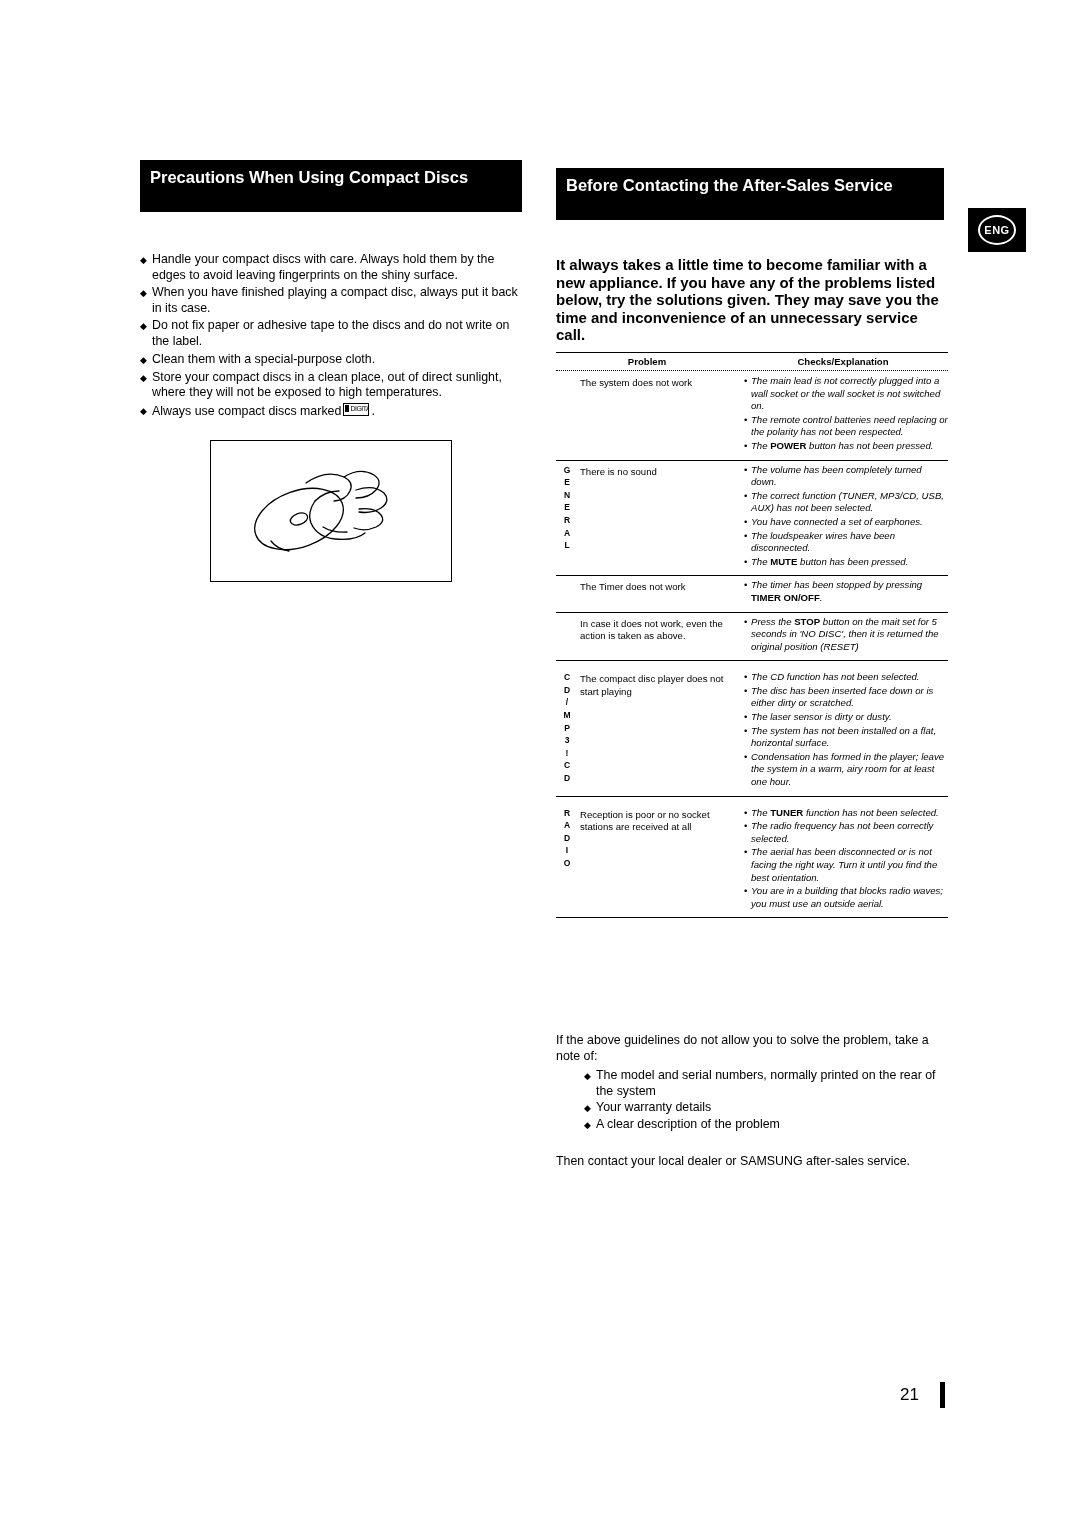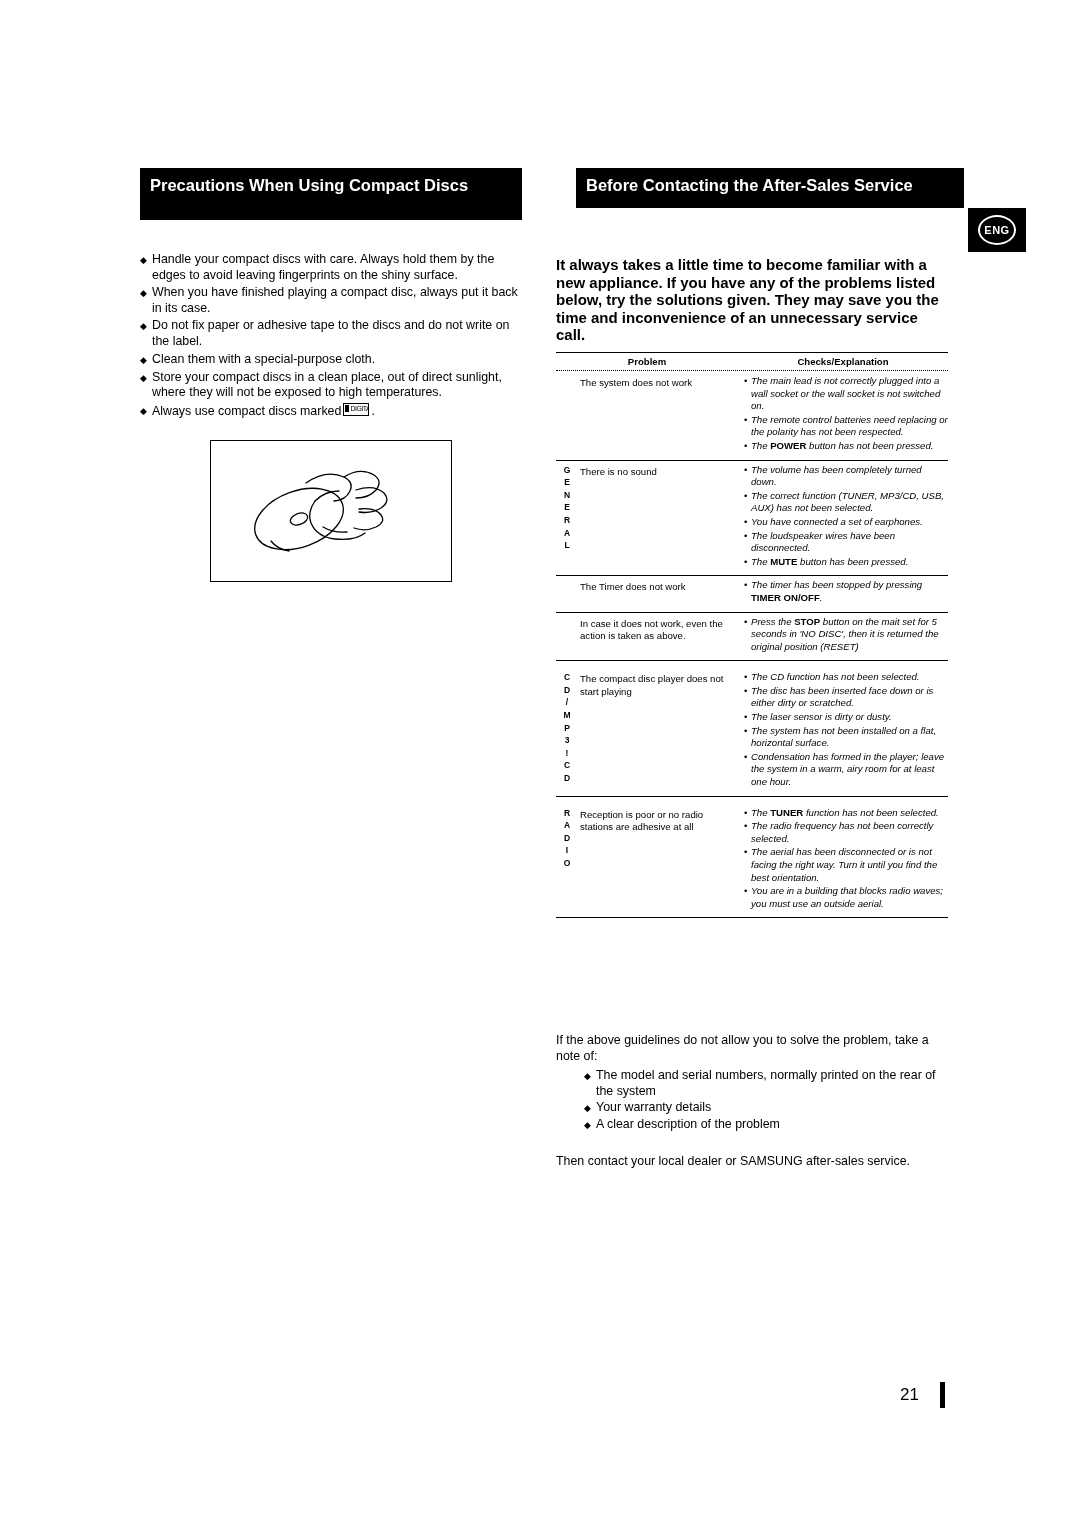--- a/index.html
+++ b/index.html
@@ -25,22 +25,22 @@
   .hdr {
     position: absolute;
     background: #000000;
     color: #ffffff;
     font-weight: bold;
     font-size: 16.5px;
     line-height: 21px;
     padding: 7px 0 7px 10px;
     box-sizing: border-box;
   }
-  #hdr-left  { left: 140px; top: 168px; width: 382px; height: 52px; }
-  #hdr-right { left: 576px; top: 168px; width: 388px; height: 40px; }
+  #hdr-left  { left: 140px; top: 160px; width: 382px; height: 52px; }
+  #hdr-right { left: 556px; top: 168px; width: 388px; height: 52px; }
 
   
   #eng-badge {
     position: absolute;
     left: 968px; top: 208px;
     width: 58px; height: 44px;
     background: #000000;
     display: flex;
     align-items: center;
     justify-content: center;
@@ -357,21 +357,21 @@
       </div>
     </div>
     <div class="rowsep">
         <div class="s1"></div>
         <div class="s2"></div>
       </div>
     <div class="rowgap"></div>
 
     <div class="trow">
       <div class="side">R<br>A<br>D<br>I<br>O</div>
-      <div class="prob">Reception is poor or no radio stations are adhesive at all</div>
+      <div class="prob">Reception is poor or no socket stations are received at all</div>
       <div class="chk">
         <ul>
           <li>The <b>TUNER</b> function has not been selected.</li>
           <li>The radio frequency has not been correctly selected.</li>
           <li>The aerial has been disconnected or is not facing the right way. Turn it until you find the best orientation.</li>
           <li>You are in a building that blocks radio waves; you must use an outside aerial.</li>
         </ul>
       </div>
     </div>
     <div class="rowsep">

